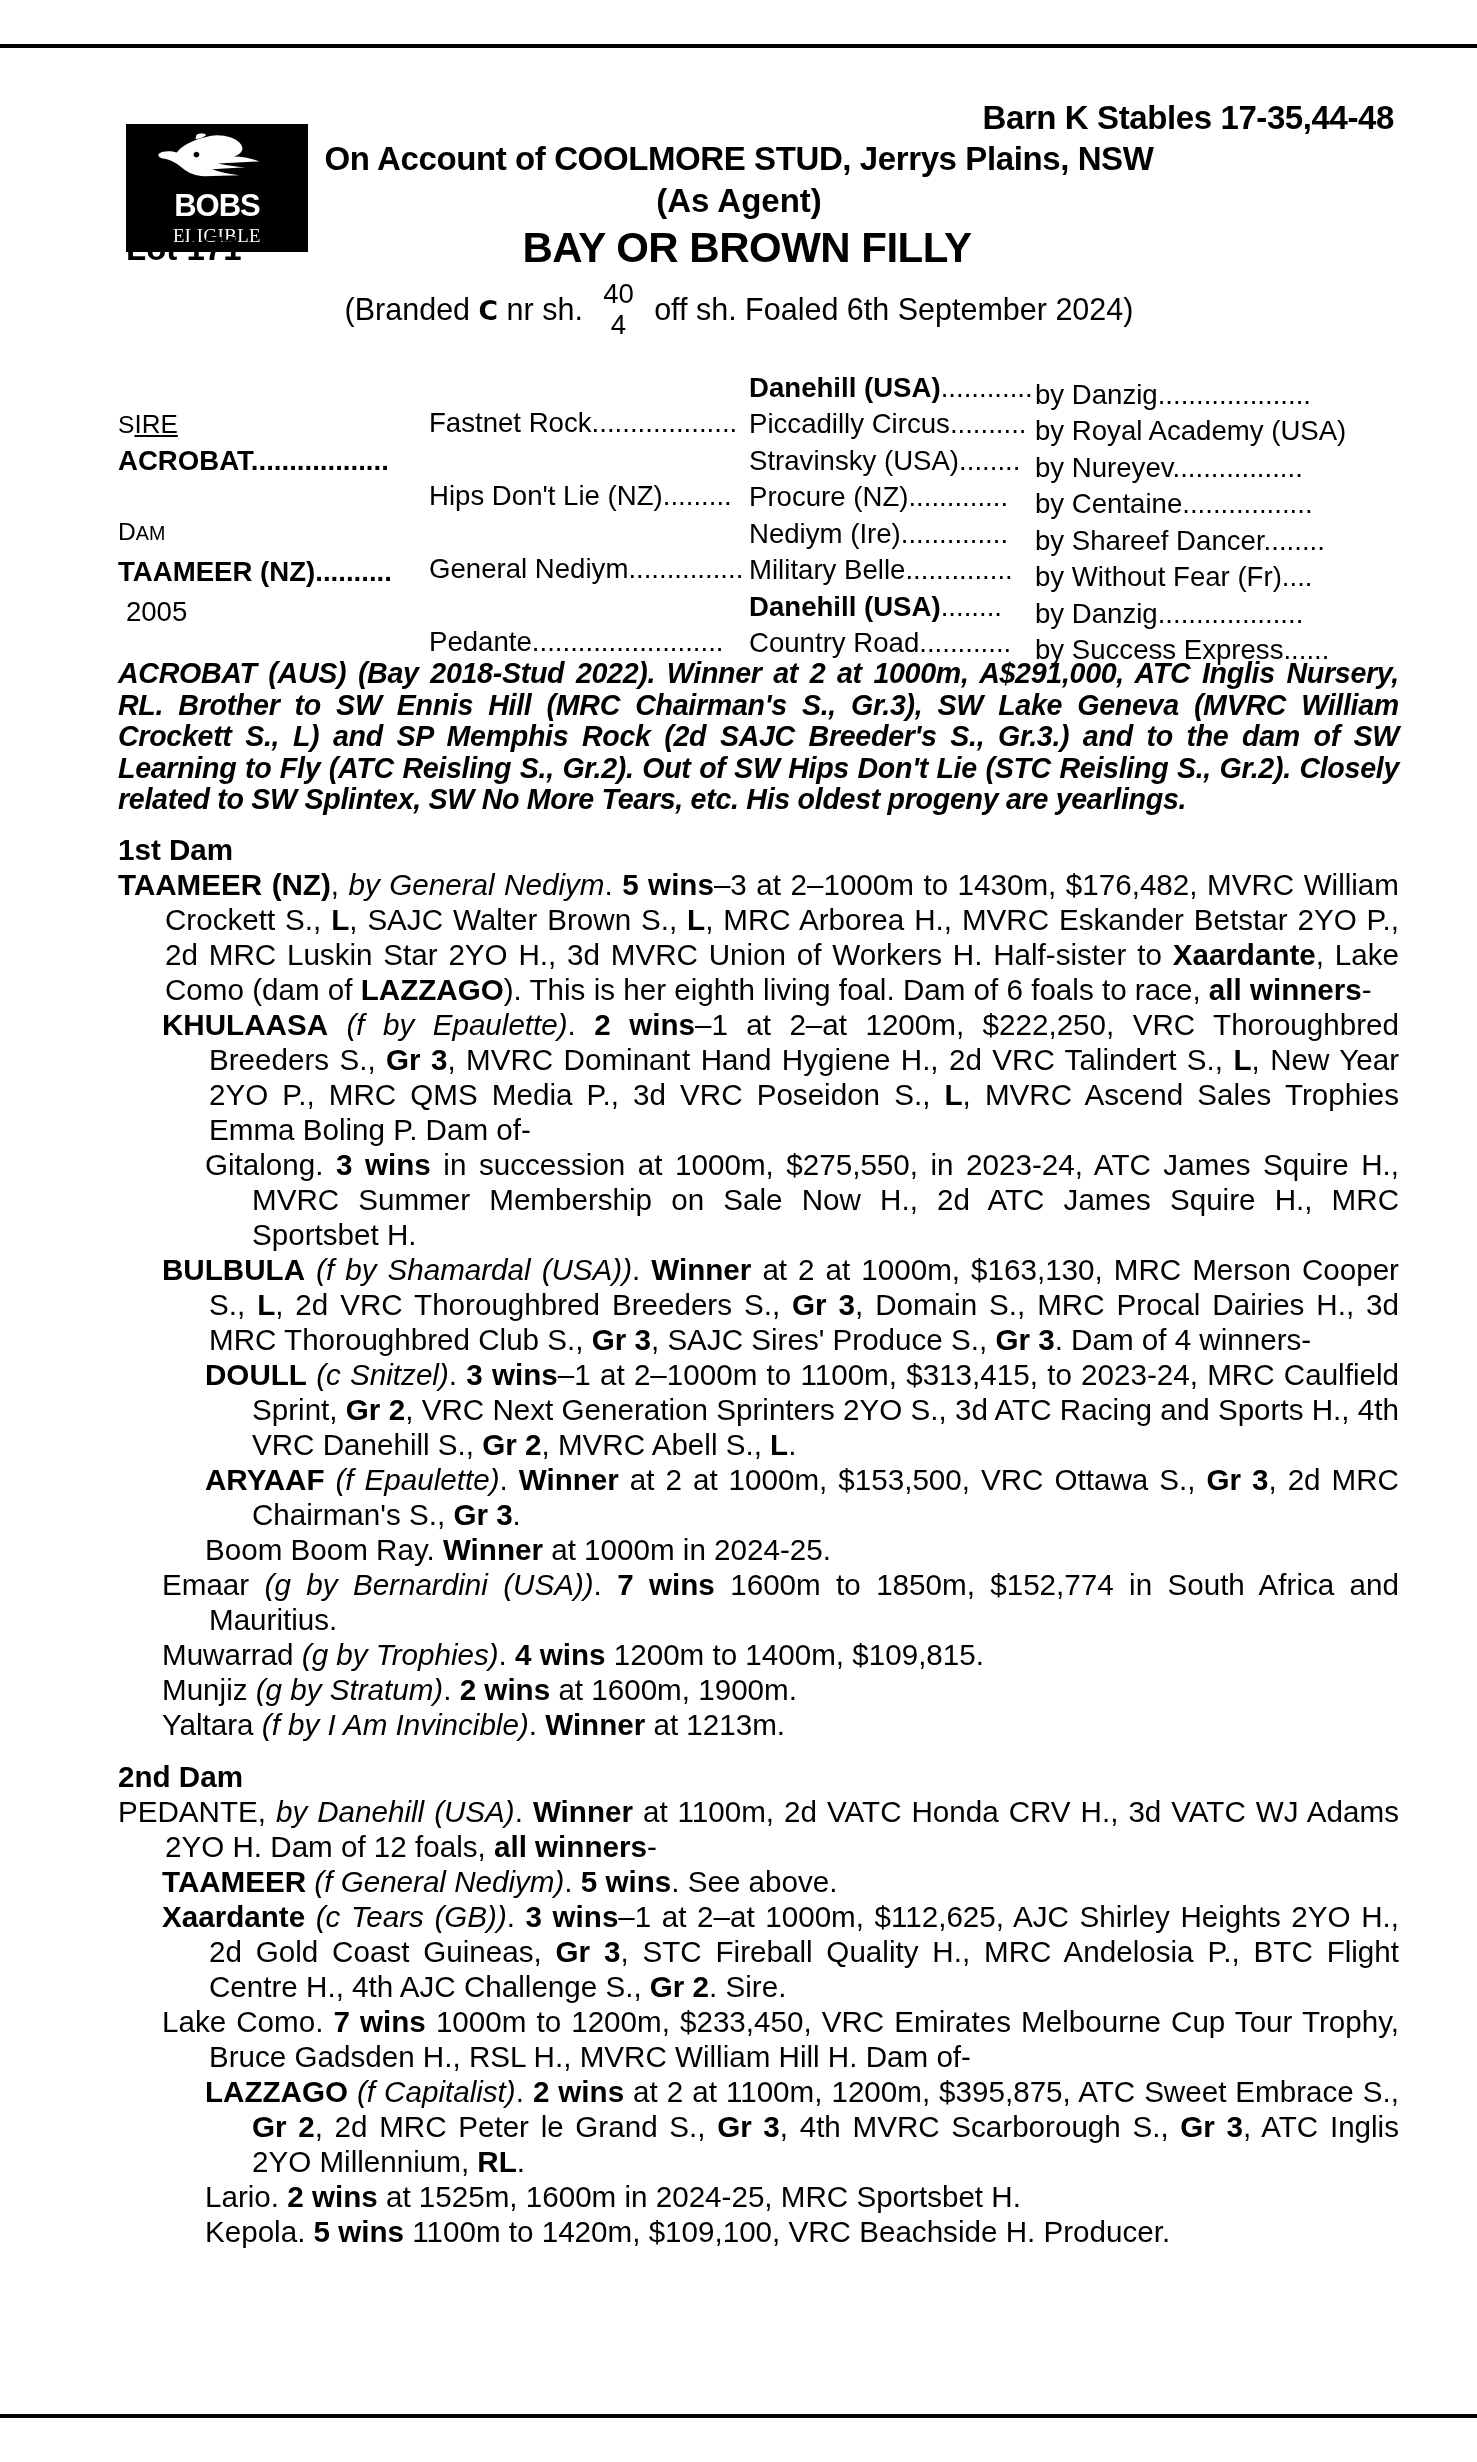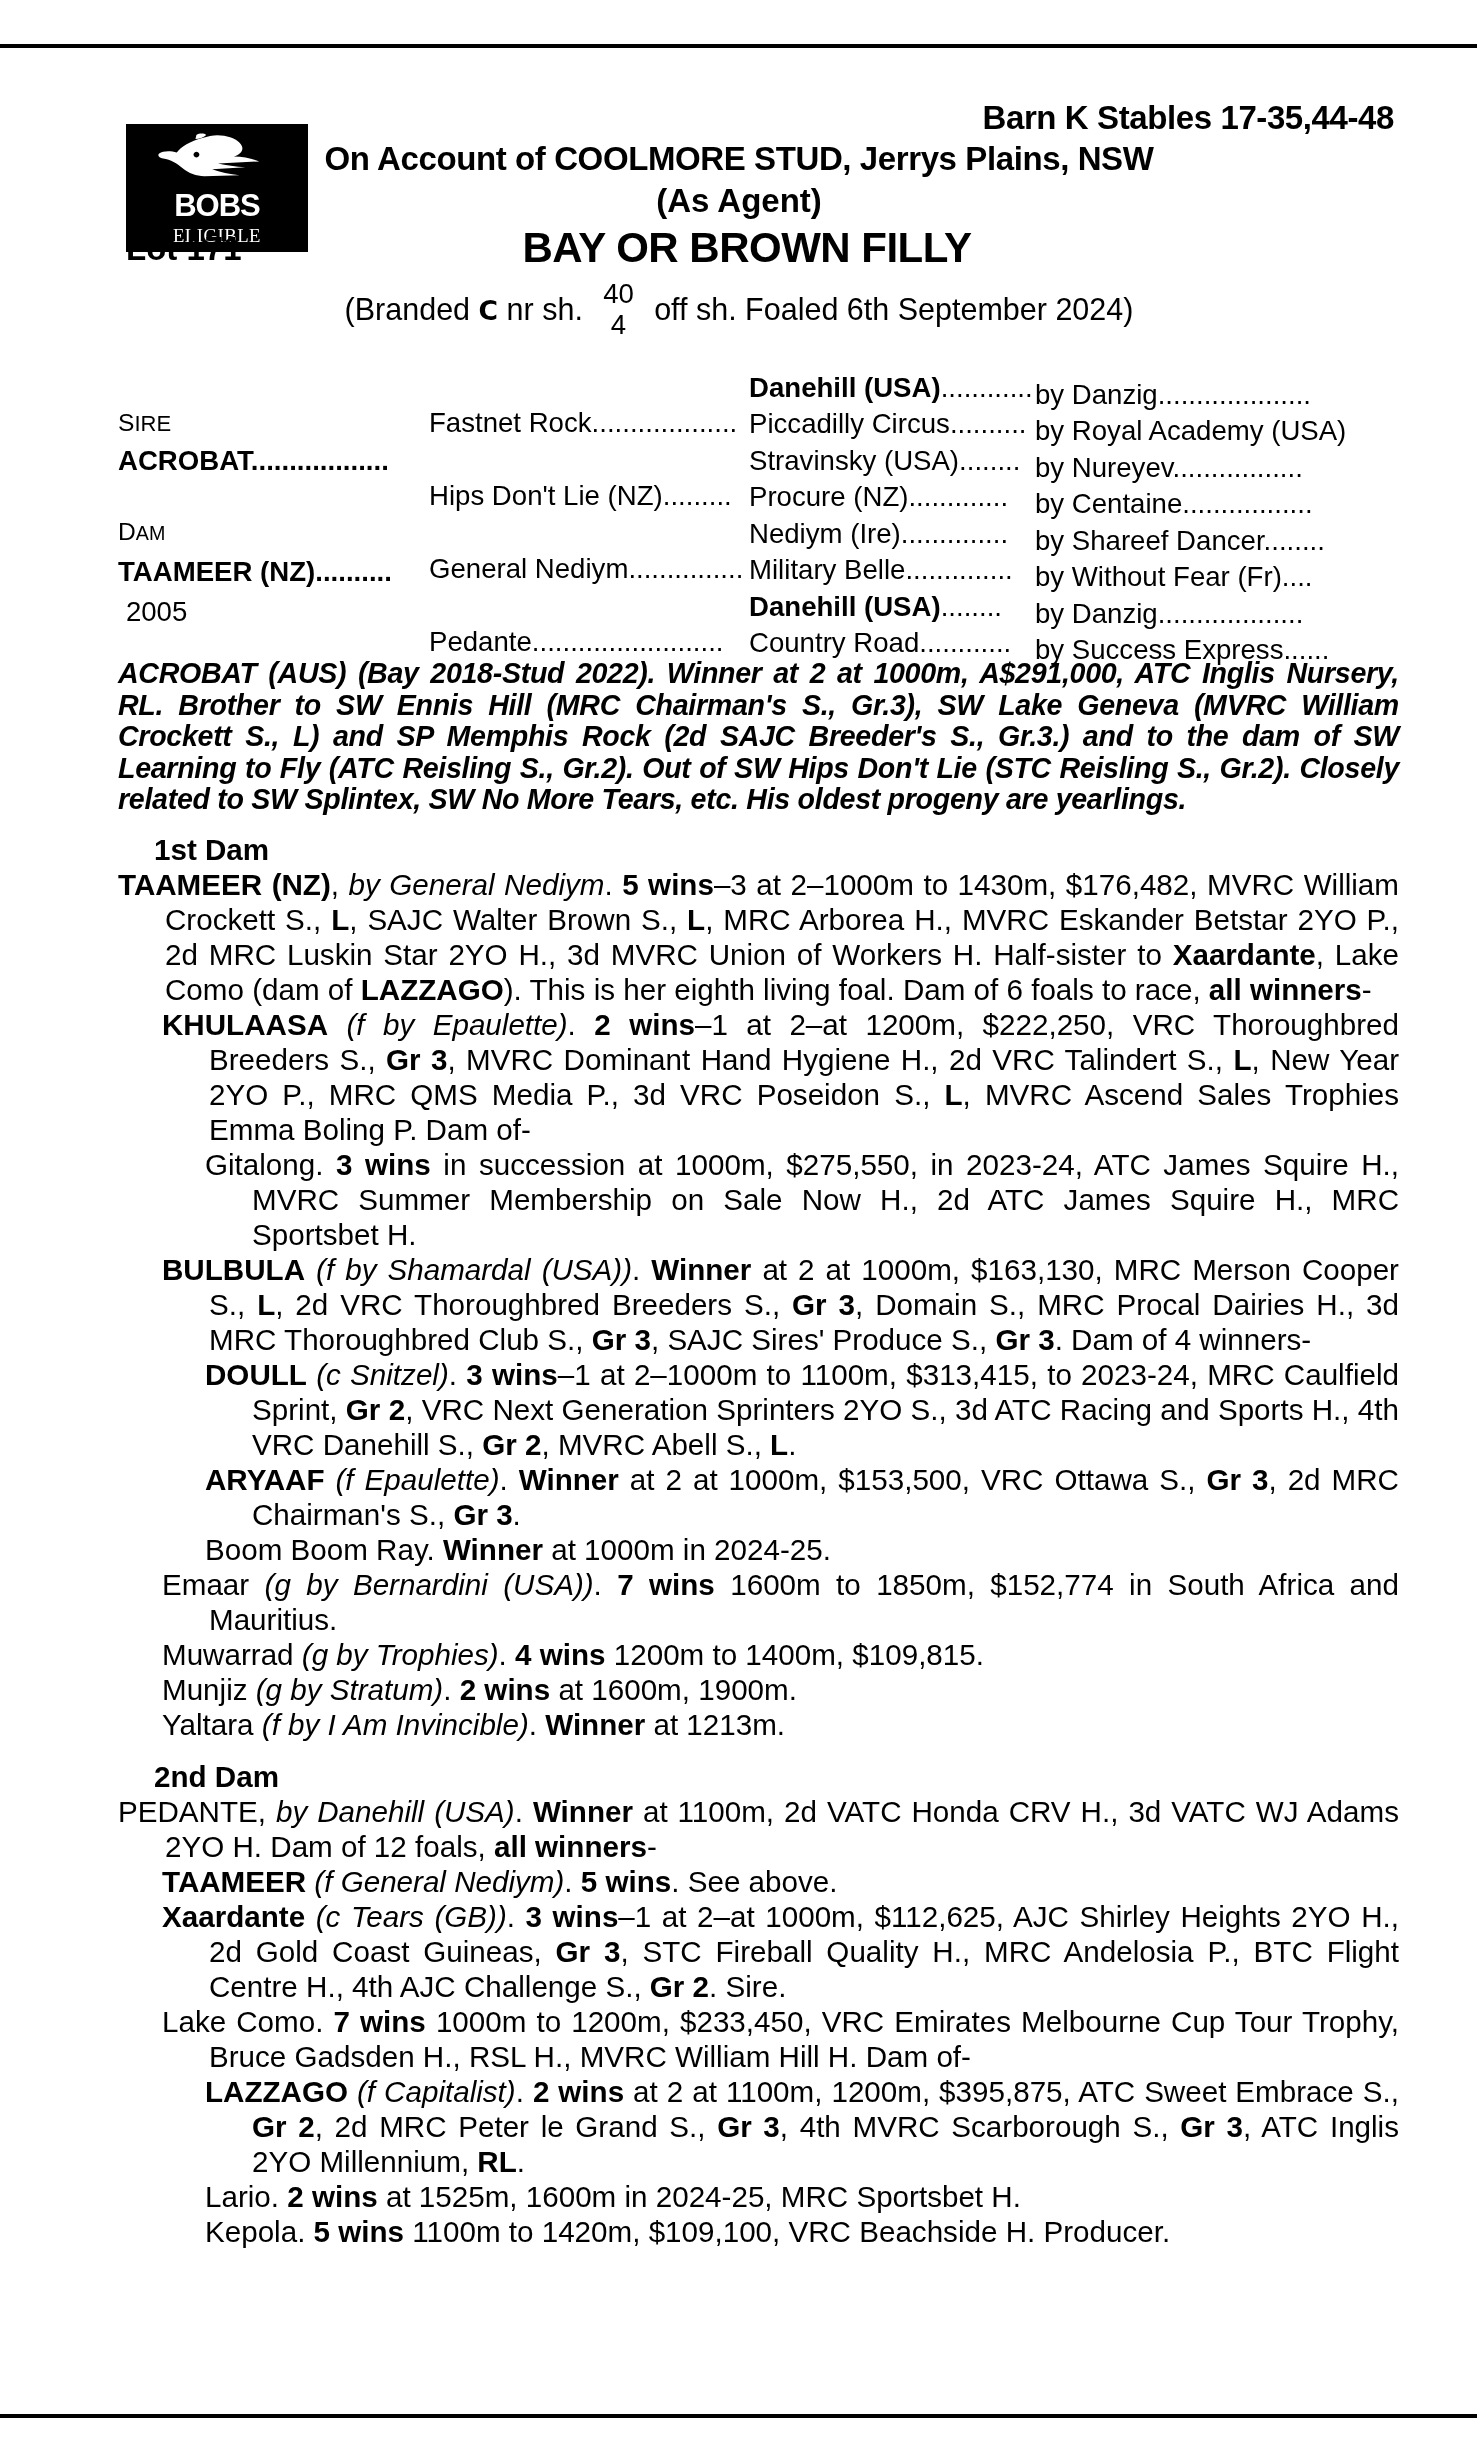--- a/index.html
+++ b/index.html
@@ -157,21 +157,21 @@
     left: 118px;
     top: 0;
     width: 246px;
     font-size: 27.6px;
   }
   .ped-sire-label {
     position: absolute;
     left: 0; top: 37px;
     font-size: 24.6px;
   }
-  .ped-sire-label .smallcap { font-size: 22px; }
+  .ped-sire-label .smallcap { font-size: 26px; text-decoration: underline; }
   .ped-sire-name {
     position: absolute;
     left: 0; top: 73px;
     font-weight: bold;
     font-size: 27.6px;
     white-space: nowrap;
   }
   .ped-dam-label {
     position: absolute;
     left: 0; top: 146px;
@@ -230,21 +230,20 @@
     font-size: 28.6px;
     line-height: 31.5px;
     text-align: justify;
     letter-spacing: -0.3px;
   }
   .dam-heading {
     font-weight: bold;
     font-size: 29.6px;
     line-height: 35px;
     margin-top: 16.7px;
-    margin-left: 36px;
   }
   p.entry {
     margin: 0;
     font-size: 29.6px;
     line-height: 35px;
     text-align: justify;
     text-justify: inter-word;
   }
   p.lvl0 { padding-left: 0px;   text-indent: 0px; margin-left: 47px; text-indent: -47px; }
   p.lvl1 { margin-left: 91px;  text-indent: -47px; }

